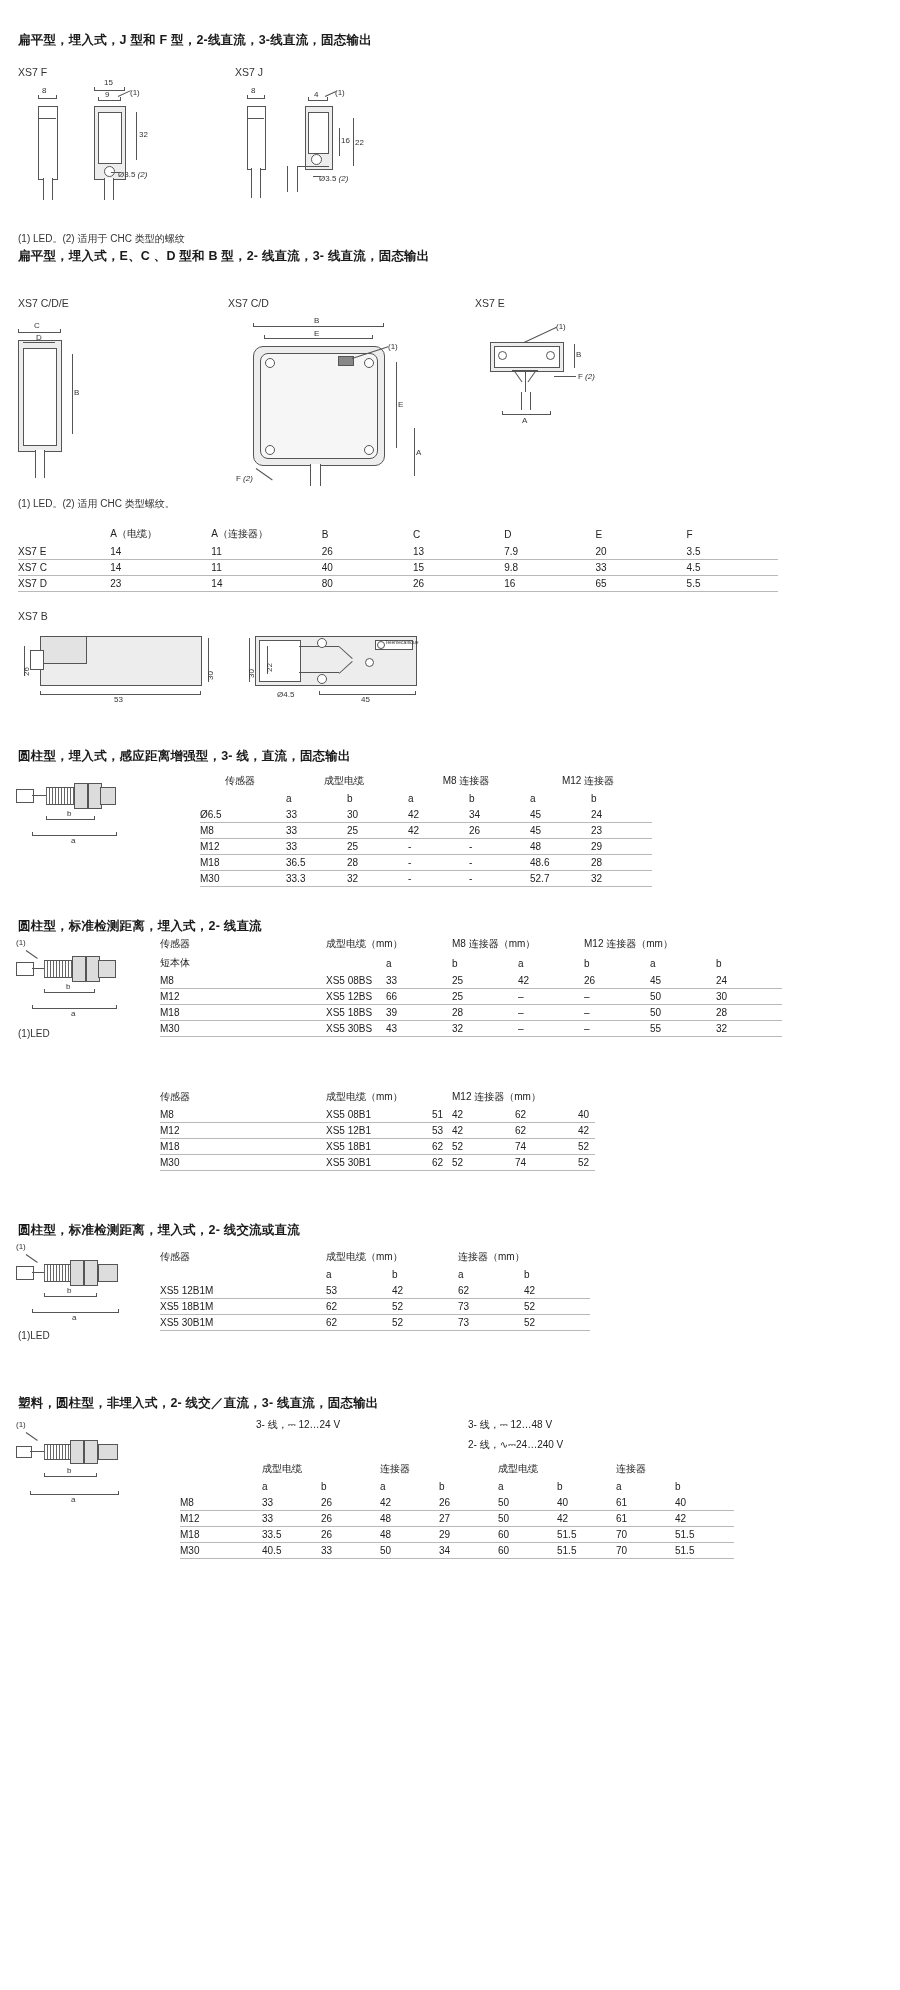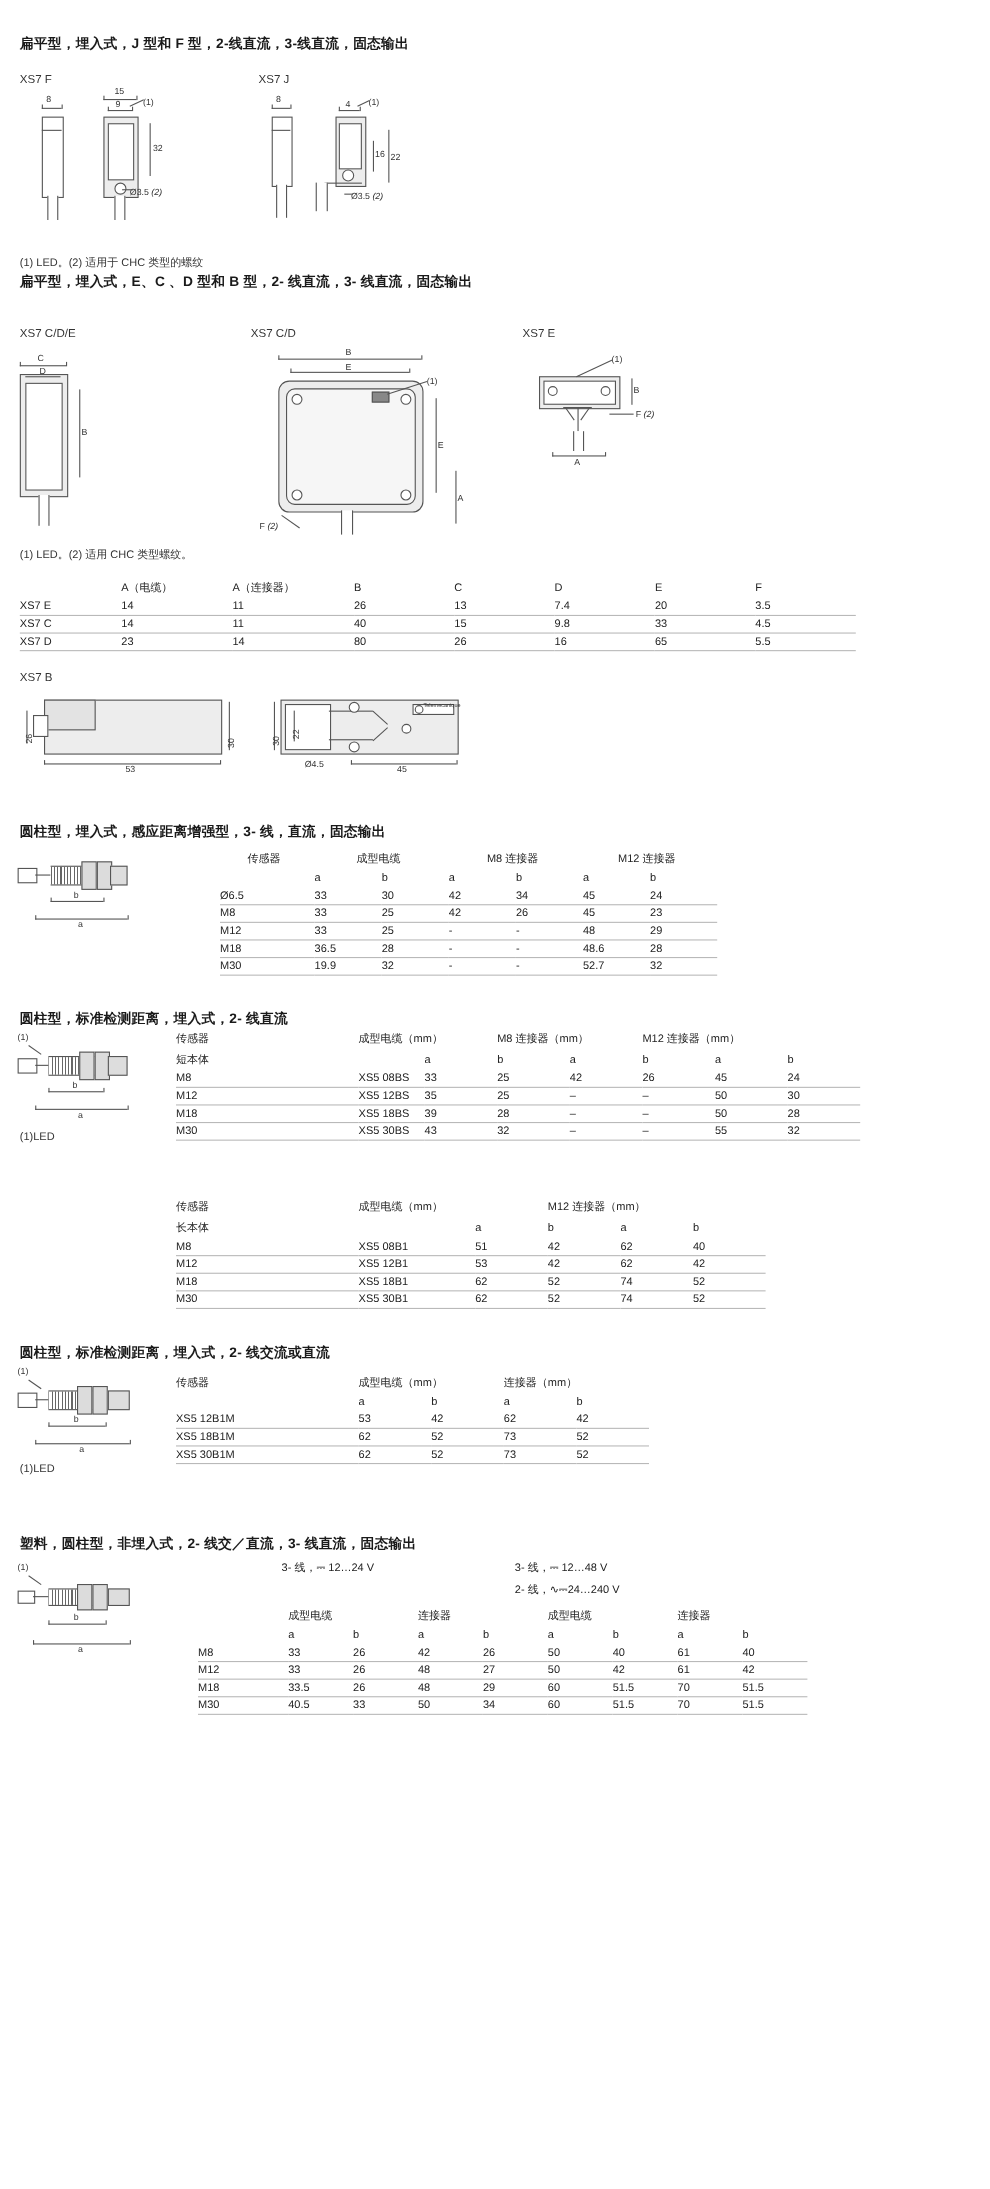--- a/index.html
+++ b/index.html
@@ -192,21 +192,21 @@
       <th style="width:90px;">D</th>
       <th style="width:90px;">E</th>
       <th style="width:90px;">F</th>
     </tr>
     <tr>
       <td>XS7 E</td>
       <td>14</td>
       <td>11</td>
       <td>26</td>
       <td>13</td>
-      <td>7.4</td>
+      <td>7.9</td>
       <td>20</td>
       <td>3.5</td>
     </tr>
     <tr>
       <td>XS7 C</td>
       <td>14</td>
       <td>11</td>
       <td>40</td>
       <td>15</td>
       <td>9.8</td>
@@ -333,21 +333,21 @@
       <td>M18</td>
       <td>36.5</td>
       <td>28</td>
       <td>-</td>
       <td>-</td>
       <td>48.6</td>
       <td>28</td>
     </tr>
     <tr>
       <td>M30</td>
-      <td>19.9</td>
+      <td>33.3</td>
       <td>32</td>
       <td>-</td>
       <td>-</td>
       <td>52.7</td>
       <td>32</td>
     </tr>
   </tbody>
     </table>
 
   <div style="position:absolute;left:18px;top:918px;" class="sec-title">圆柱型，标准检测距离，埋入式，2‑ 线直流</div>
@@ -395,21 +395,21 @@
       <td>33</td>
       <td>25</td>
       <td>42</td>
       <td>26</td>
       <td>45</td>
       <td>24</td>
     </tr>
     <tr>
       <td>M12</td>
       <td>XS5 12BS</td>
-      <td>35</td>
+      <td>66</td>
       <td>25</td>
       <td>–</td>
       <td>–</td>
       <td>50</td>
       <td>30</td>
     </tr>
     <tr>
       <td>M18</td>
       <td>XS5 18BS</td>
       <td>39</td>
@@ -431,27 +431,20 @@
     </tr>
   </tbody>
     </table>
 
   <table class="dim" style="position:absolute;left:160px;top:1088px;">
     <tbody>
         <tr class="hdr">
       <th style="width:160px;">传感器</th>
       <th style="width:120px;" colspan="2">成型电缆（mm）</th>
       <th style="width:120px;" colspan="2">M12 连接器（mm）</th>
-    </tr>
-    <tr class="hdr">
-      <th colspan="2">长本体</th>
-      <th style="width:60px;">a</th>
-      <th style="width:60px;">b</th>
-      <th style="width:60px;">a</th>
-      <th style="width:60px;">b</th>
     </tr>
     <tr>
       <td style="width:60px;">M8</td>
       <td style="width:100px;">XS5 08B1</td>
       <td>51</td>
       <td>42</td>
       <td>62</td>
       <td>40</td>
     </tr>
     <tr>

